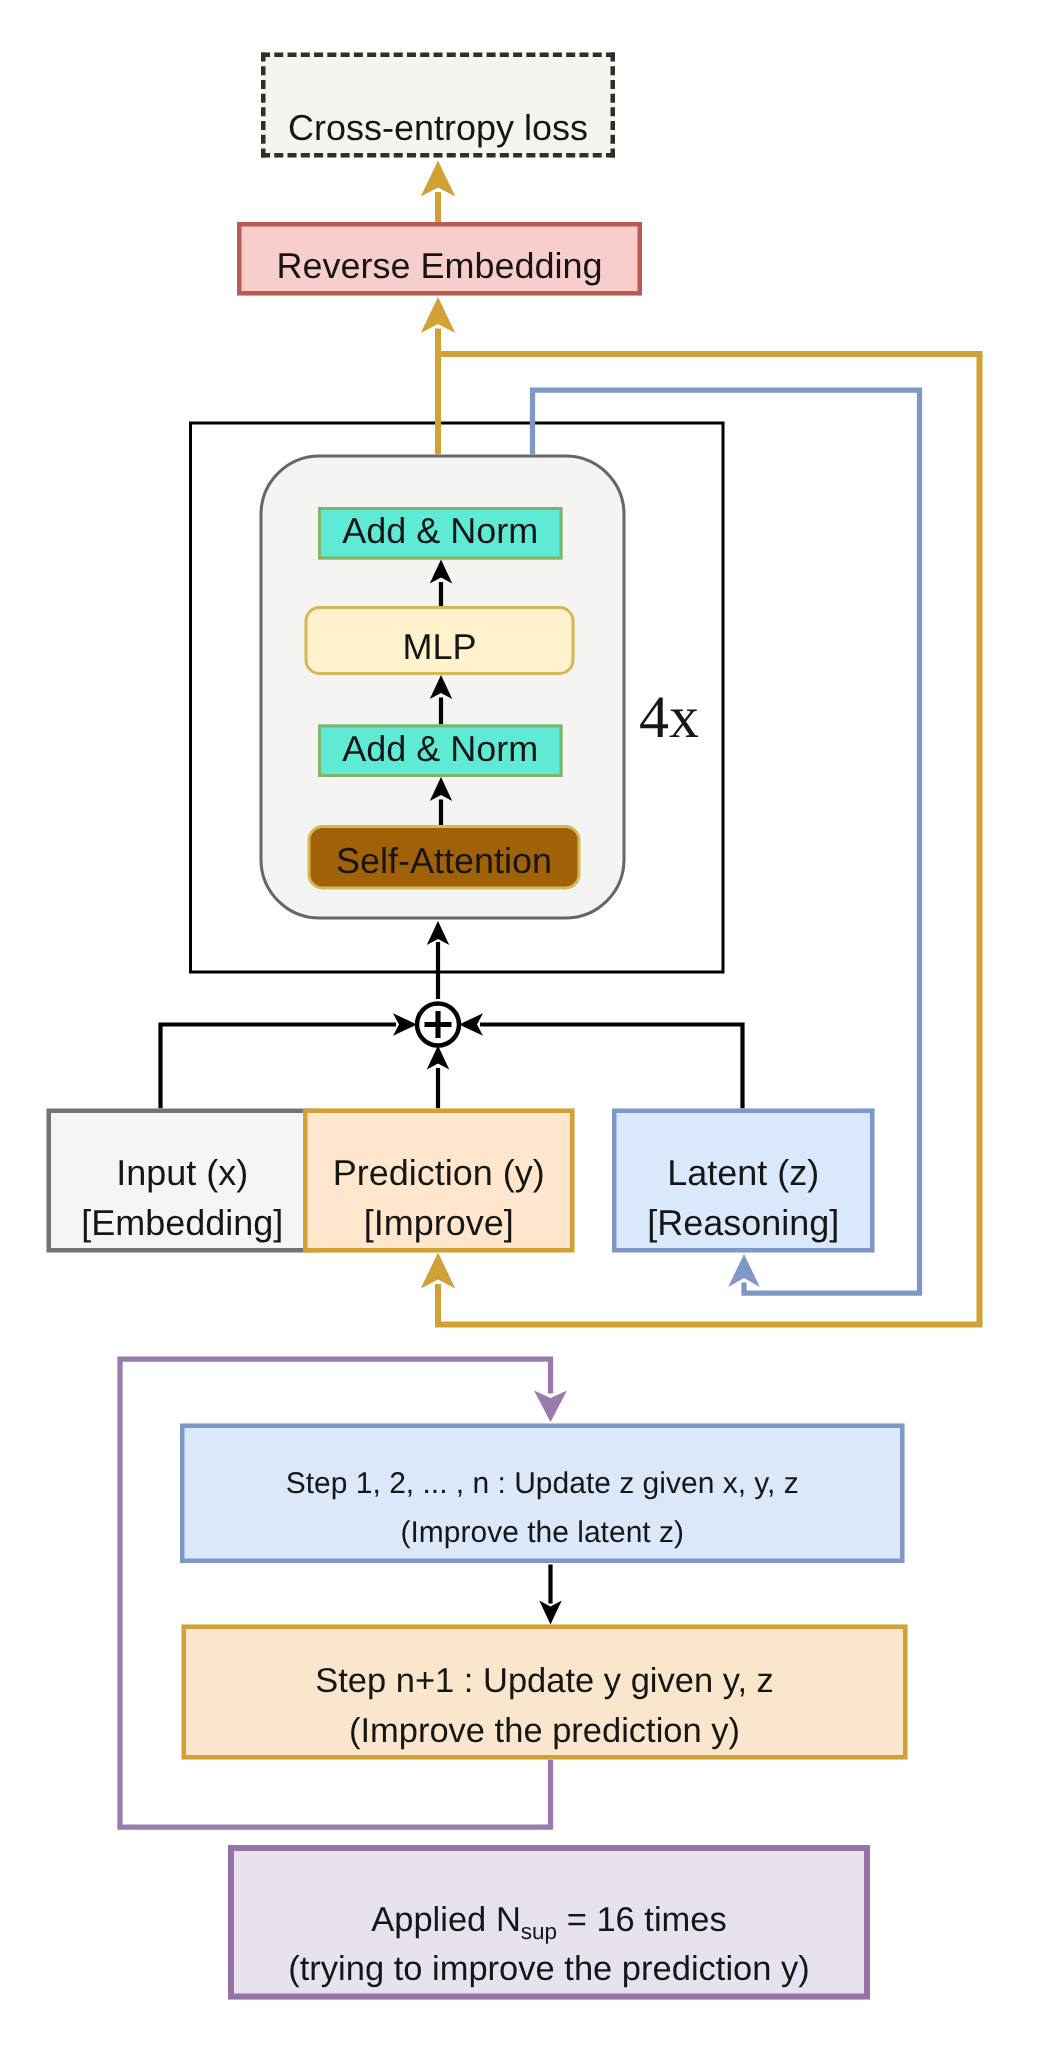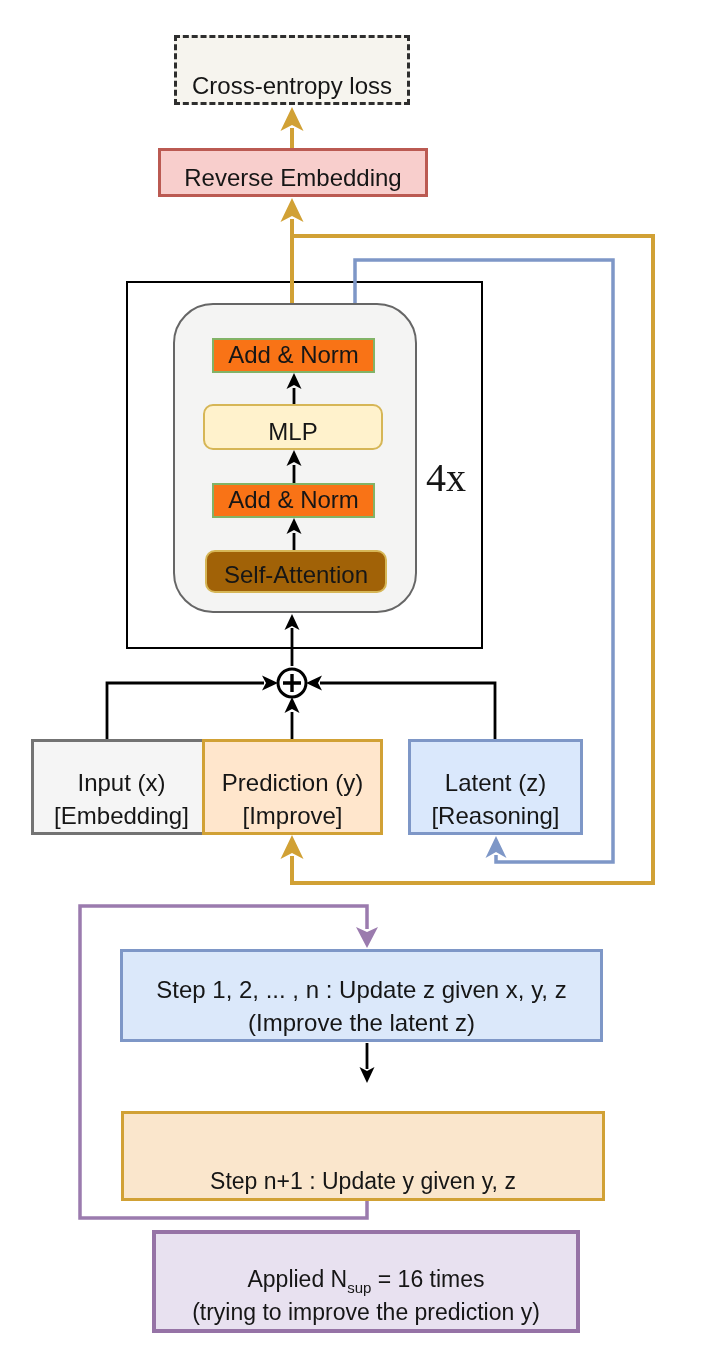--- a/index.html
+++ b/index.html
@@ -19,35 +19,35 @@
   .under{position:absolute;box-sizing:border-box;z-index:1;}
   #connectors{position:absolute;left:0;top:0;z-index:2;}
 
   
   .loss-box{left:174px;top:35px;width:236px;height:70px;background:#F6F4EE;border:3px dashed #2e2e2e;}
   .reverse-box{left:158px;top:148px;width:270px;height:49px;background:#F8CECC;border:3px solid #BB5A52;}
 
   
   .outer-box{left:126px;top:281px;width:357px;height:368px;border:2.5px solid #000;background:#fff;}
   .inner-box{left:173px;top:303px;width:244px;height:310px;border:2.5px solid #666;border-radius:40px;background:#F4F4F3;}
-  .addnorm{background:#f97316;border:2px solid #82B366;font-size:24px;}
+  .addnorm{background:#5eead4;border:2px solid #82B366;font-size:24px;}
   .addnorm-top{left:212px;top:338px;width:163px;height:35px;}
   .addnorm-bottom{left:212px;top:483px;width:163px;height:35px;}
   .mlp-box{left:203px;top:404px;width:180px;height:46px;background:#FFF2CC;border:2px solid #D6B656;border-radius:10px;}
   .selfattn-box{left:205px;top:550px;width:182px;height:43px;background:#a16207;border:2px solid #D6B656;border-radius:10px;}
   .repeat-label{left:414px;top:450px;width:64px;height:44px;font-family:"Liberation Serif", serif;font-size:40px;background:transparent;}
 
   
   .input-box{left:31px;top:739px;width:181px;height:96px;background:#F5F5F5;border:3px solid #737373;}
   .prediction-box{left:202px;top:739px;width:181px;height:96px;background:#FFE6CC;border:3px solid #D1A135;}
   .latent-box{left:408px;top:739px;width:175px;height:96px;background:#DAE8FC;border:3px solid #7E97C7;}
 
   
-  .stepz-box{left:120px;top:949px;width:483px;height:93px;background:#DBE8FA;border:3px solid #7E97C7;font-size:24px;}
-  .stepy-box{left:121px;top:1083px;width:484px;height:90px;background:#FAE6CC;border:3.5px solid #D1A135;font-size:23px;margin-top:28px;}
+  .stepz-box{left:120px;top:949px;width:483px;height:93px;background:#DBE8FA;border:3px solid #7E97C7;font-size:20px;}
+  .stepy-box{left:121px;top:1083px;width:484px;height:90px;background:#FAE6CC;border:3.5px solid #D1A135;font-size:23px;}
   .applied-box{left:152px;top:1230px;width:428px;height:103px;background:#E8E1F0;border:4.5px solid #9673A6;font-size:23px;}
   .applied-box sub{font-size:15px;line-height:0;}
 </style>
 </head>
 <body>
 
 <div id="canvas">
 
   <div class="under outer-box"></div>
   <div class="under inner-box"></div>
@@ -132,20 +132,21 @@
     <span>Latent (z)</span>
     <span>[Reasoning]</span>
   </div>
 
   <div class="box stepz-box">
     <span>Step 1, 2, ... , n : Update z given x, y, z</span>
     <span>(Improve the latent z)</span>
   </div>
   <div class="box stepy-box">
     <span>Step n+1 : Update y given y, z</span>
+    <span>(Improve the prediction y)</span>
   </div>
   <div class="box applied-box">
     <span>
       <span>Applied N</span><sub>sup</sub><span> = 16 times</span>
     </span>
     <span>(trying to improve the prediction y)</span>
   </div>
 
 </div>
 

